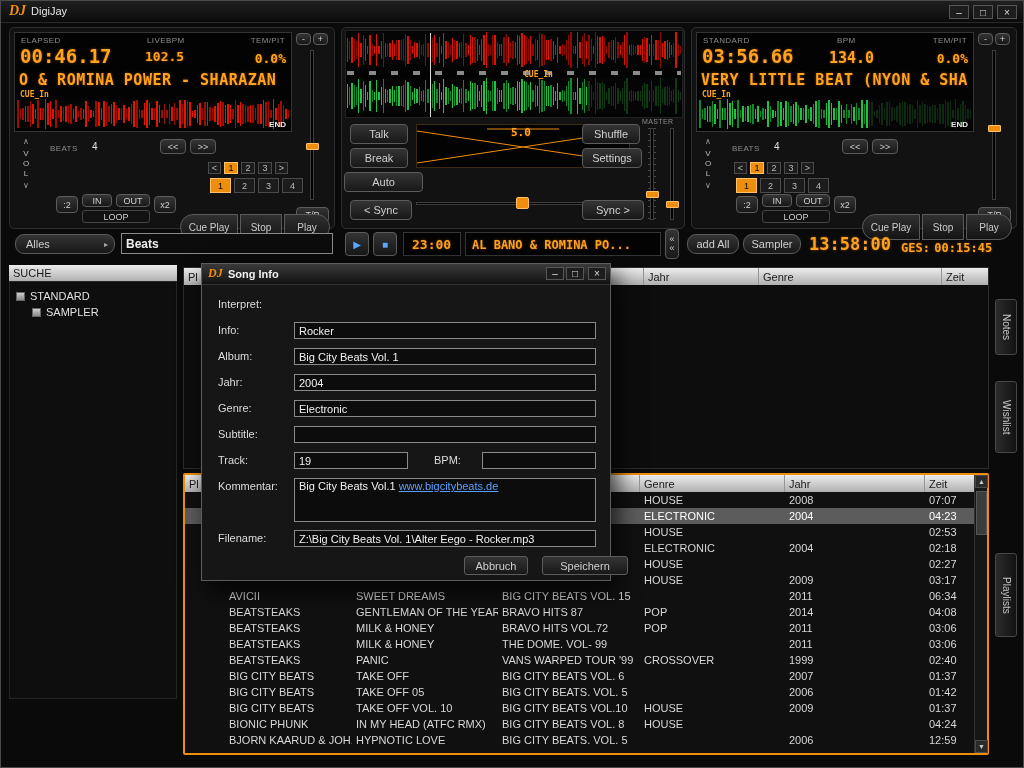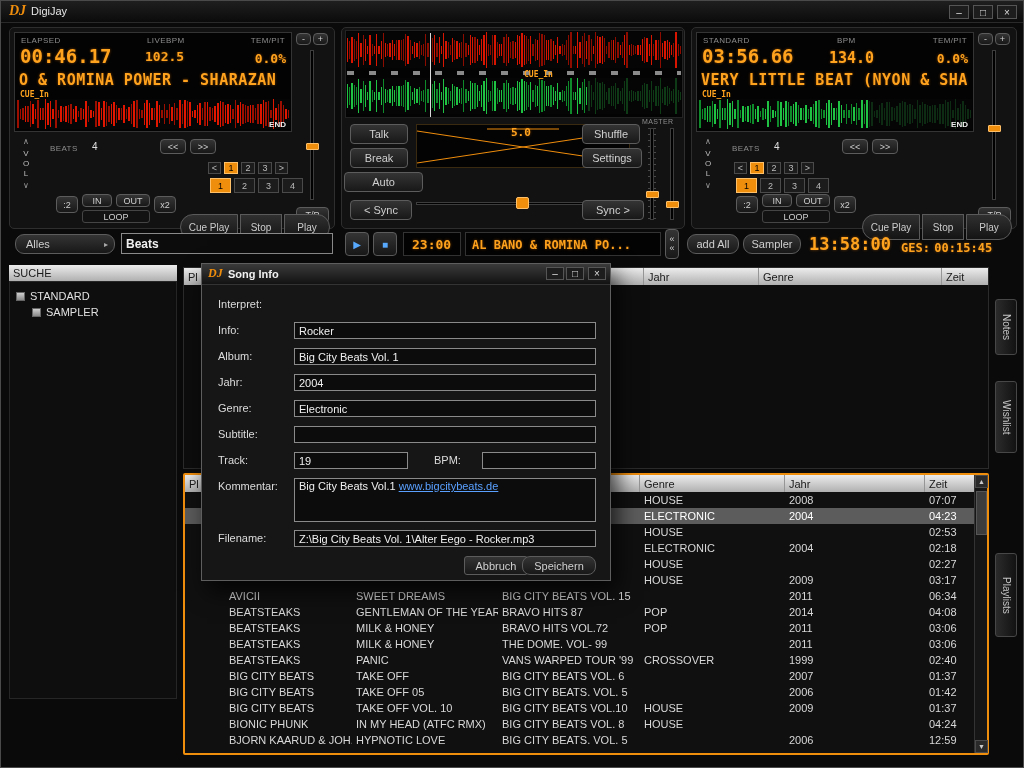--- a/index.html
+++ b/index.html
@@ -962,16 +962,16 @@
 
     <div class="flabel" style="left:16px;top:216px">Kommentar:</div>
     <div class="input" style="left:92px;top:214px;width:302px;height:44px">
       <span>Big City Beats Vol.1 </span><span style="color:#5aa0ff;text-decoration:underline">www.bigcitybeats.de</span>
     </div>
 
     <div class="flabel" style="left:16px;top:268px">Filename:</div>
     <input class="input" style="left: 92px; top: 266px; width: 302px; height: 17px;" readonly="" value="Z:\Big City Beats Vol. 1\Alter Eego - Rocker.mp3">
 
     <div class="btn" style="left:262px;top:292px;width:64px;height:19px;border-radius:3px">Abbruch</div>
-    <div class="btn" style="left:320px;top:292px;width:74px;height:19px;border-radius:8px">Speichern</div>
+    <div class="btn" style="left:340px;top:292px;width:86px;height:19px;border-radius:3px">Speichern</div>
   </div>
 
 </div>
 
 </body></html>

